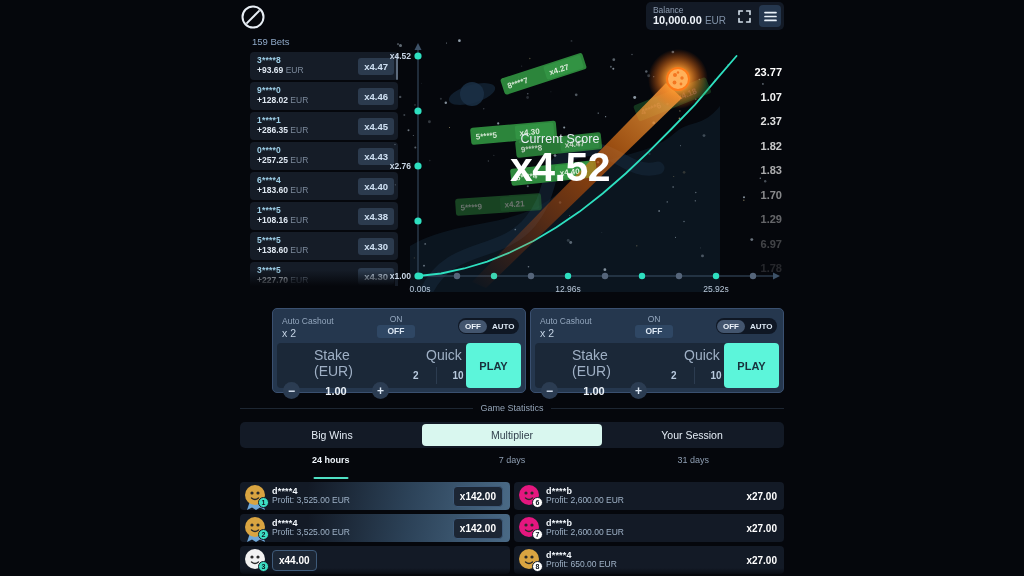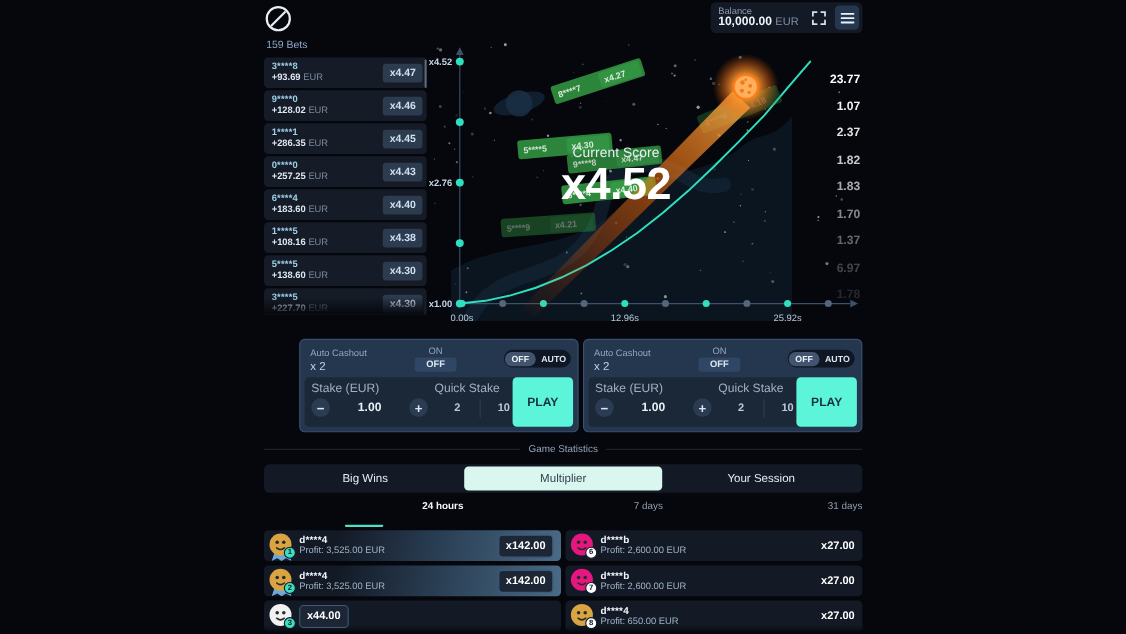--- a/index.html
+++ b/index.html
@@ -25,21 +25,21 @@
   .bal-label { font-size:8.5px; color:#8d9cb0; display:block; }
   .bal-amt { font-size:11px; font-weight:bold; color:#f0f5fb; display:block; }
   .bal-amt .cur { color:#7f90a6; font-weight:normal; font-size:10px; }
   .ic-btn {
     width:22px; height:22px; border-radius:4px;
     display:flex; align-items:center; justify-content:center;
   }
   .ic-btn.menu { background:#25374e; }
 
   
-  .bets { position:absolute; left:0; top:36px; width:148px; height:252px; }
+  .bets { position:absolute; left:10px; top:36px; width:148px; height:252px; }
   .bets-title { font-size:9.5px; color:#8fa9c8; margin:0 0 5px 2px; }
   .bets-scroll { position:relative; height:234px; overflow:hidden; }
   .bet-row {
     position:relative; height:28px; margin-bottom:2px;
     background:#151c27; border-radius:4px;
     display:flex; align-items:center; padding:0 4px 0 7px;
   }
   .bet-info { flex:1; line-height:1.12; }
   .bet-user { font-size:8.5px; font-weight:bold; color:#9fd0e8; letter-spacing:.2px; }
   .bet-amt { font-size:8.5px; font-weight:bold; color:#dfe8f2; }
@@ -78,21 +78,21 @@
   }
   .auto-sw {
     position:absolute; right:2px; top:5px; width:61px; height:16px;
     background:#0f1724; border-radius:9px; display:flex; align-items:center; padding:1px;
   }
   .auto-sw .s1 { background:#43556e; color:#eef4fb; border-radius:8px; font-size:8px;
     font-weight:bold; padding:2px 6px; }
   .auto-sw .s2 { color:#dbe6f2; font-size:8px; font-weight:bold; padding:2px 5px; }
   .pn-bot { height:45px; background:#1b2838; border-radius:4px; display:flex; position:relative; }
   .fld { padding:4px 0 0 6px; }
-  .fld-lbl { font-size:11px; color:#9fb0c5; }
+  .fld-lbl { font-size:14px; color:#9fb0c5;margin-left:31px; }
   .stake-blk { width:112px; }
   .stake-row { display:flex; align-items:center; margin-top:3px; }
   .rnd {
     width:17px; height:17px; border-radius:50%; background:#2b3c52;
     display:flex; align-items:center; justify-content:center; color:#dce7f3;
     font-size:12px; font-weight:bold; line-height:1;
   }
   .stake-val { flex:1; text-align:center; font-size:11px; font-weight:bold; color:#eaf1f8; }
   .qs-blk { flex:1; }
   .qs-row { display:flex; margin-top:4px; }
@@ -108,21 +108,21 @@
   
   .gs-head { position:absolute; left:0; top:403px; width:544px; display:flex; align-items:center; gap:7px; }
   .gs-line { flex:1; height:1px; background:#1d2632; }
   .gs-title { font-size:9px; color:#93a3b6; }
   .maintabs { position:absolute; left:0; top:422px; width:544px; height:26px;
     background:#131a26; border-radius:5px; display:flex; padding:2px; }
   .mtab { flex:1; display:flex; align-items:center; justify-content:center;
     font-size:10.5px; color:#e4ecf5; border-radius:4px; }
   .mtab.active { background:#d9f7ef; color:#33424f; }
   .subtabs { position:absolute; left:0; top:455px; width:544px; height:22px; display:flex; }
-  .stab { flex:1; text-align:right; font-size:9px; color:#8e9eb2; position:relative; }
+  .stab { flex:1; text-align:center; font-size:9px; color:#8e9eb2; position:relative; }
   .stab.active { color:#eef4fa; font-weight:bold; }
   .stab.active:after { content:""; position:absolute; left:50%; transform:translateX(-50%);
     bottom:-2px; width:35px; height:2px; background:#4fe0c4; border-radius:1px; }
 
   
   .lb { position:absolute; left:0; top:482px; width:544px; display:flex; gap:4px; }
   .lb-col { flex:1; }
   .lb-row { position:relative; height:28px; margin-bottom:4px; background:#131a26;
     border-radius:4px; display:flex; align-items:center; padding:0 7px 0 5px; overflow:hidden; }
   .lb-row.glow { background:linear-gradient(100deg,#131a26 25%,#2c4258 62%,#4a6a86 100%); }
@@ -446,21 +446,21 @@
       <div class="cs-label">Current Score</div>
       <div class="cs-val">x4.52</div>
     </div>
     <div class="history" id="history-list">
           <div class="hist-item" style="opacity: 1;">23.77</div>
           <div class="hist-item" style="opacity: 0.95;">1.07</div>
           <div class="hist-item" style="opacity: 0.88;">2.37</div>
           <div class="hist-item" style="opacity: 0.78;">1.82</div>
           <div class="hist-item" style="opacity: 0.66;">1.83</div>
           <div class="hist-item" style="opacity: 0.52;">1.70</div>
-          <div class="hist-item" style="opacity: 0.38;">1.37</div>
+          <div class="hist-item" style="opacity: 0.38;">1.29</div>
           <div class="hist-item" style="opacity: 0.24;">6.97</div>
           <div class="hist-item" style="opacity: 0.13;">1.78</div>
         </div>
   </div>
 
   <div class="panels" id="panels">
         <div class="panel">
           <div class="pn-top">
             <div class="ac-label">Auto Cashout</div>
             <div class="ac-val">x 2</div>

